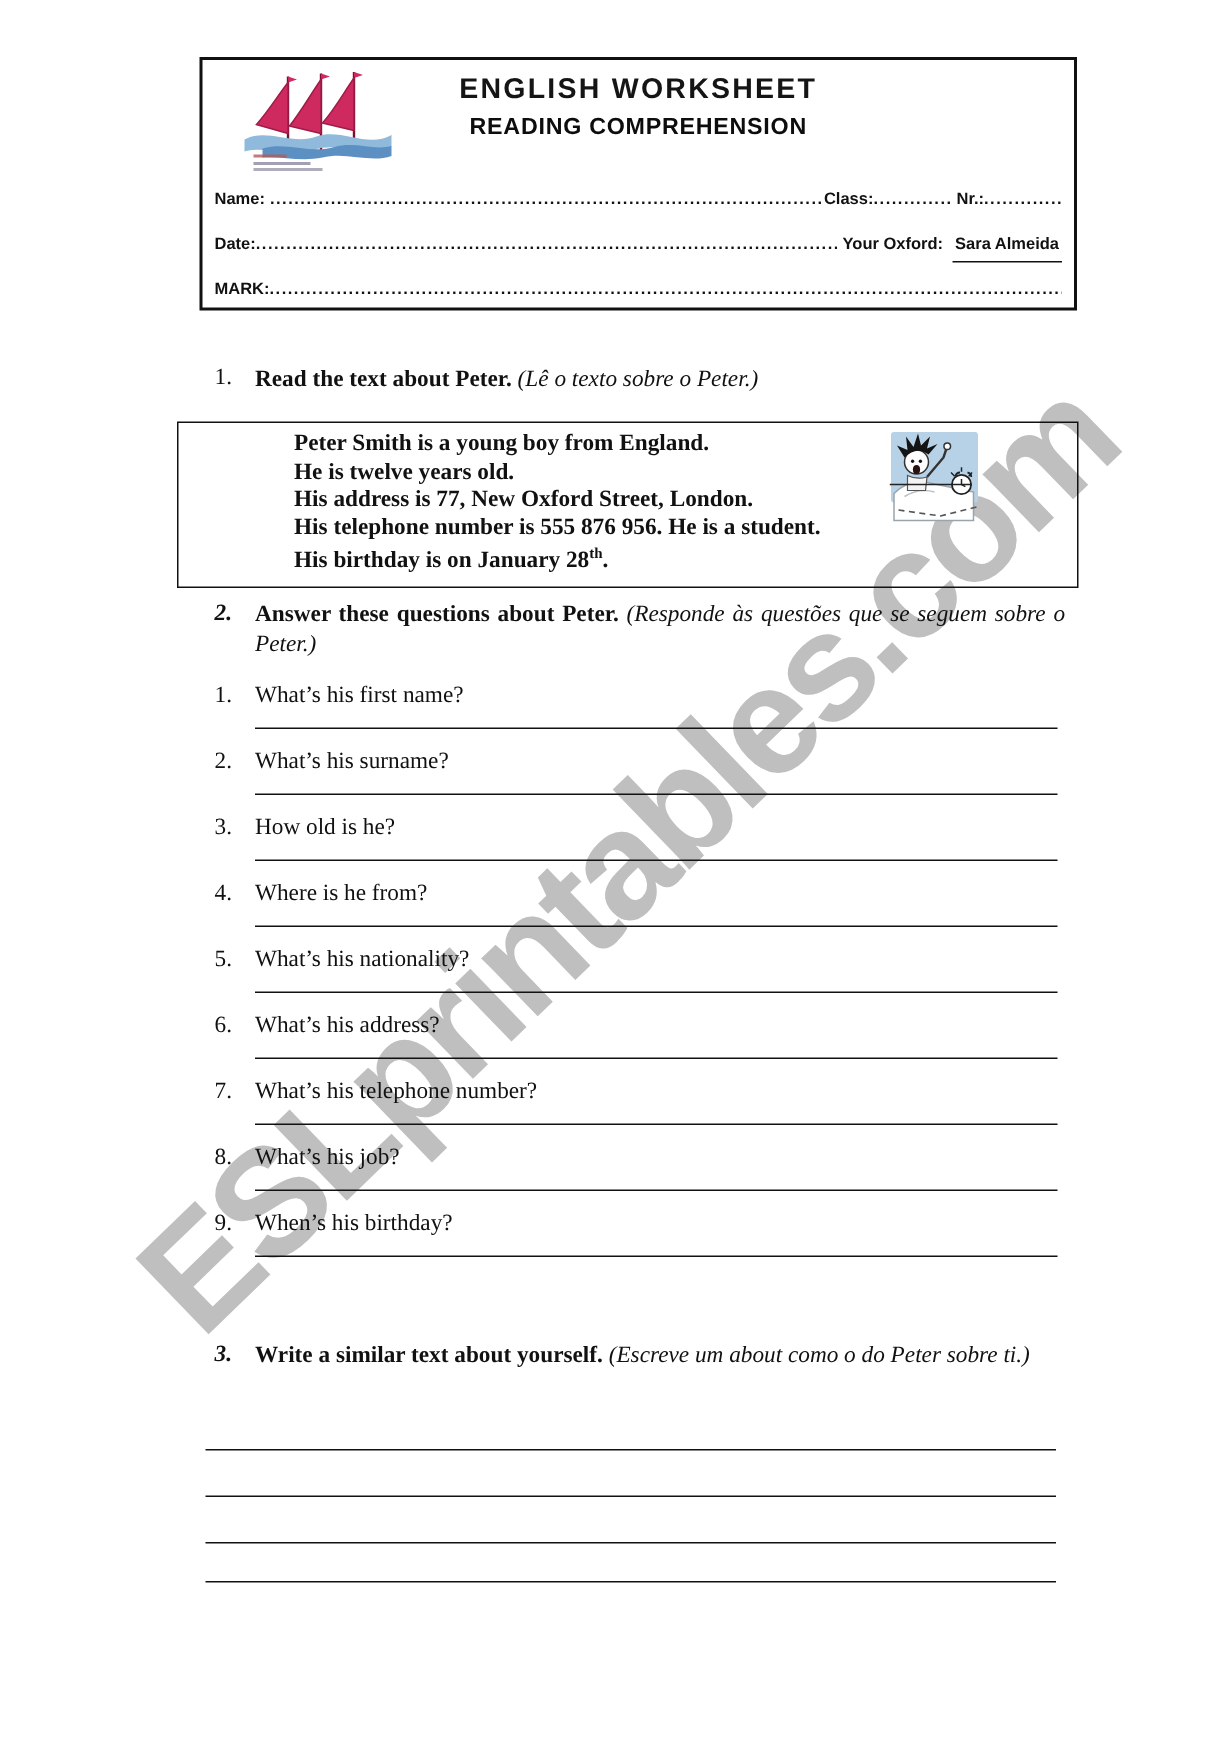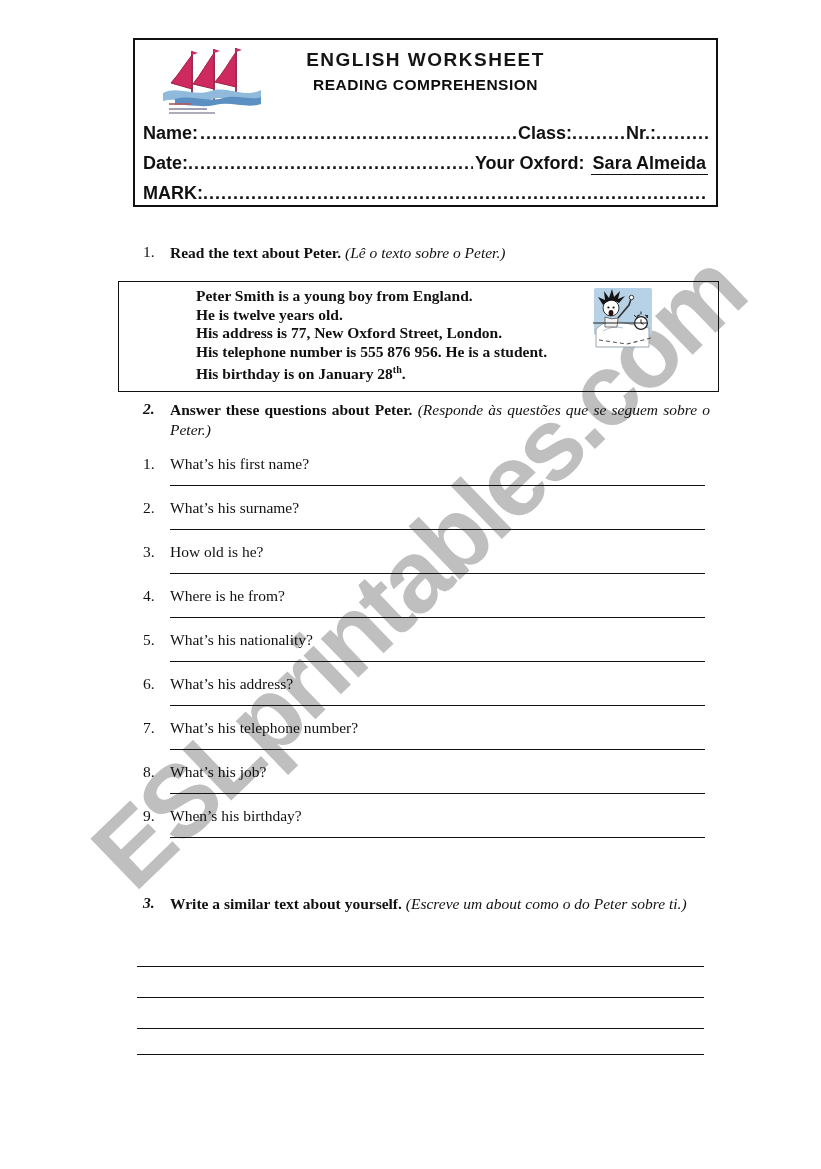--- a/index.html
+++ b/index.html
@@ -26,21 +26,21 @@
   .title1{
     font-family:"Liberation Sans", sans-serif;font-size:19px;font-weight:600;
     letter-spacing:1.5px;color:#151515;
   }
   .title2{
     font-family:"Liberation Sans", sans-serif;font-size:15.5px;font-weight:800;
     letter-spacing:.5px;margin-top:5px;color:#0d0d0d;
   }
   .rows{
     position:absolute;left:8px;right:8px;top:78px;
-    font-family:"Liberation Sans", sans-serif;font-size:18px;font-weight:600;
+    font-family:"Liberation Sans", sans-serif;font-size:11px;font-weight:600;
   }
   .row{display:flex;align-items:baseline;height:30px;line-height:30px;white-space:nowrap;}
   .dots{overflow:hidden;letter-spacing:1px;font-weight:600;}
   .dots.grow{flex:1 1 auto;min-width:0;}
   .dots.w48{flex:0 0 52px;width:52px;}
   .lbl{flex:0 0 auto;}
   .teacher-name{
     flex:0 0 auto;border-bottom:1.6px solid #111;padding:0 2px 0 2px;margin-left:6px;line-height:22px;
   }
   .sp6{display:inline-block;width:6px;}

